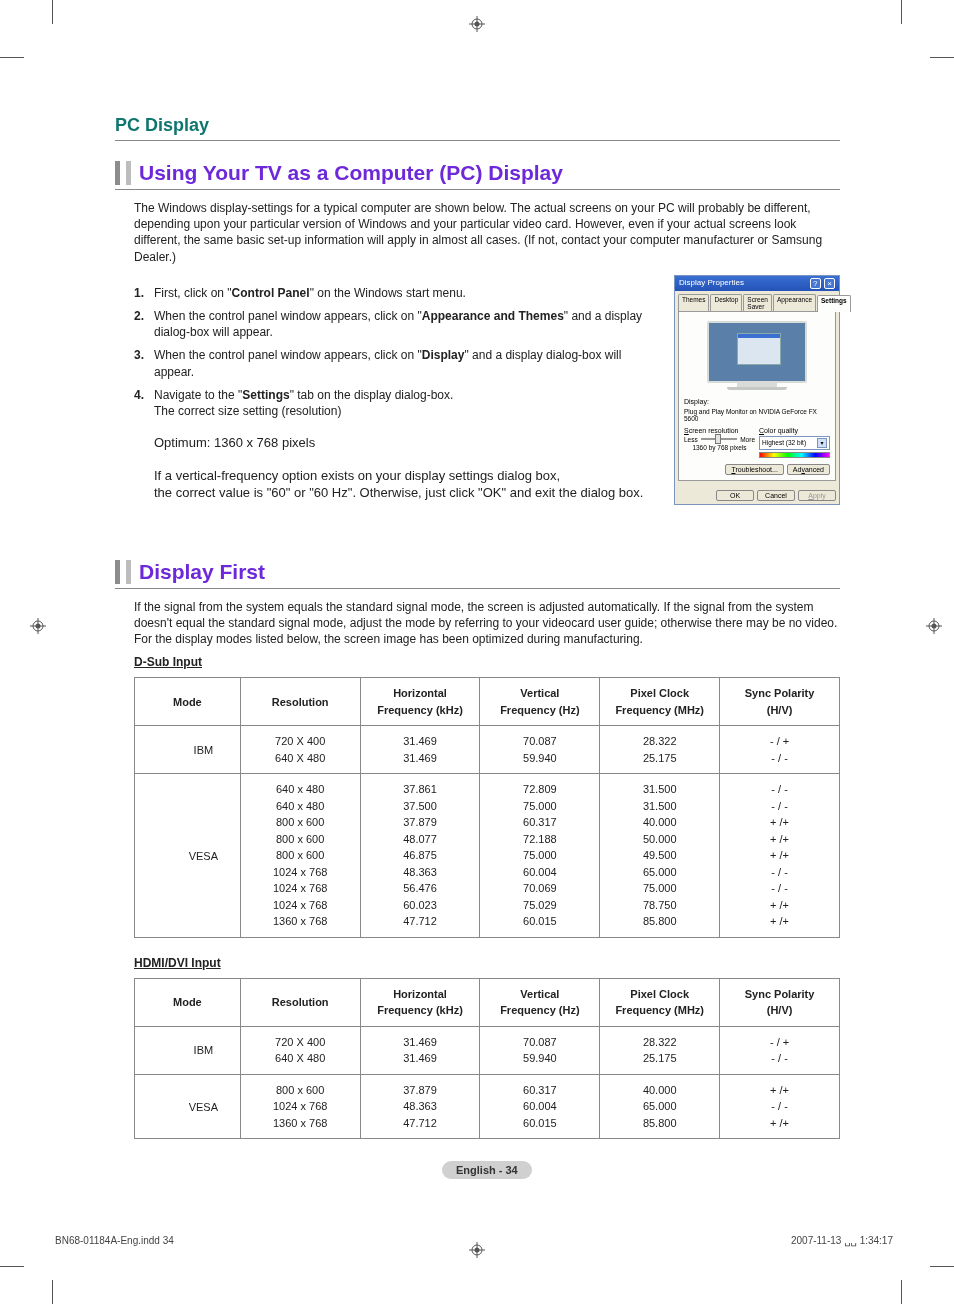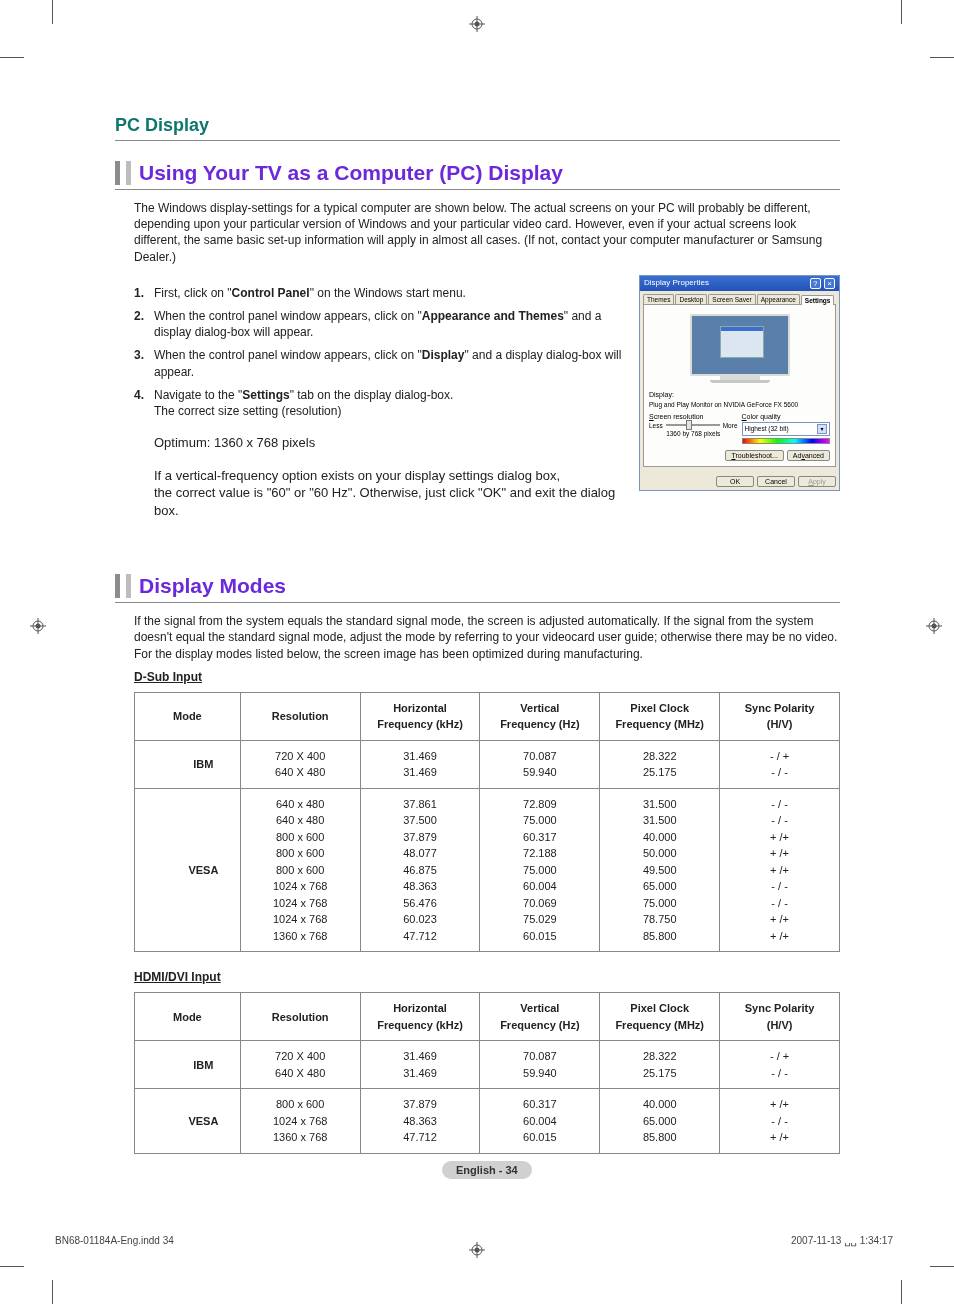--- a/index.html
+++ b/index.html
@@ -58,21 +58,21 @@
   .indent-block { margin-left: 19px; }
   .u-link { text-decoration: underline; font-weight: bold; font-size: 12px; }
   .para { font-size: 12px; line-height: 1.35; margin-top: 8px; }
   .ol { margin-top: 10px; }
   .ol-item { display: flex; font-size: 12px; line-height: 1.35; margin-bottom: 7px; }
   .ol-num { width: 20px; font-weight: bold; flex-shrink: 0; }
   .ol-text { flex: 1; }
   .ol-sub { margin-left: 20px; font-size: 13px; line-height: 1.35; margin-top: 15px; }
   .twocol { display: flex; gap: 12px; }
   .twocol .left { flex: 1; }
-  .dialog-img { width: 201px; flex-shrink: 0; }
+  .dialog-img { width: 166px; flex-shrink: 0; }
   .dlg {
     border: 1px solid #7a96bf;
     background: #ece9d8;
     font-size: 7px;
     font-family: Tahoma, Arial, sans-serif;
     color: #000;
   }
   .dlg-title {
     background: linear-gradient(#3b6fd1, #2352b8);
     color: #fff;
@@ -135,21 +135,21 @@
   table.modes th, table.modes td {
     border: 1px solid #888;
     padding: 7px 4px;
     text-align: center;
     vertical-align: middle;
   }
   table.modes th {
     font-weight: bold;
     background: #fff;
   }
-  table.modes td.mode-cell { font-weight: bold; padding-left: 36px; }
+  table.modes td.mode-cell { font-weight: normal; padding-left: 36px; }
   .cell-lines { line-height: 1.5; white-space: pre-line; }
   .page-num-badge {
     position: absolute;
     left: 442px;
     bottom: 125px;
     background: #d0d0d0;
     border-radius: 9px;
     padding: 3px 14px;
     font-size: 11px;
     font-weight: bold;
@@ -323,21 +323,21 @@
             <div class="dlg-btn" style="color:#999;"><span class="ul">A</span><span>pply</span></div>
           </div>
         </div>
       </div>
     </div>
   </div>
 
   <div class="subhead-wrap" style="margin-top:55px;">
     <div class="sub-bar"></div>
     <div class="sub-bar2"></div>
-    <div class="subhead">Display Modes</div>
+    <div class="subhead">Display First</div>
   </div>
 
   <div class="indent-block">
     <div class="para" style="margin-top:4px;">If the signal from the system equals the standard signal mode, the screen is adjusted automatically.  If the signal from the system doesn't equal the standard signal mode, adjust the mode by referring to your videocard user guide; otherwise there may be no video. For the display modes listed below, the screen image has been optimized during manufacturing.</div>
     <div class="u-link" style="margin-top:8px;">D-Sub Input</div>
 
     <table class="modes">
       <tbody>
           <tr>
         <th style="width:15%"><span class="cell-lines">Mode</span></th>

